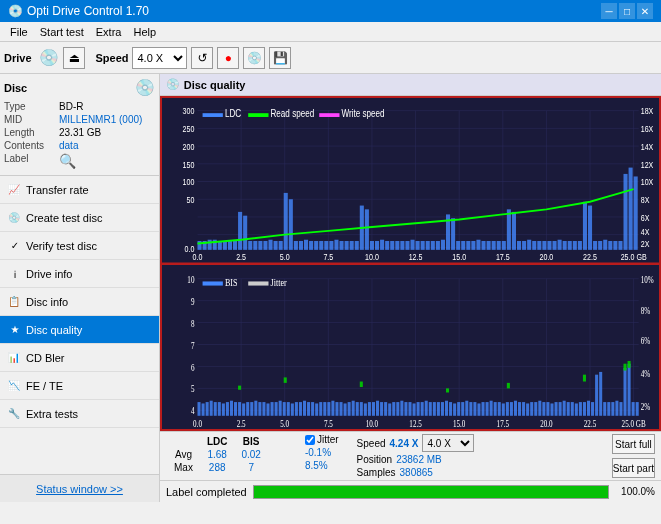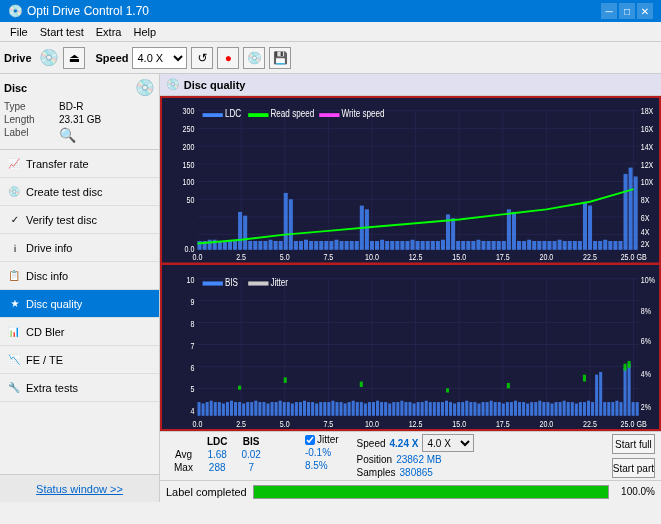--- a/index.html
+++ b/index.html
@@ -110,22 +110,30 @@
     <div class="disc-panel">
       <div class="disc-header">
         <span class="disc-header-label">Disc</span>
         <span style="font-size:16px;">💿</span>
       </div>
       <div class="disc-field">
         <span class="disc-field-name">Type</span>
         <span class="disc-field-value">BD-R</span>
       </div>
       <div class="disc-field">
+        <span class="disc-field-name">MID</span>
+        <span class="disc-field-value blue">MILLENMR1 (000)</span>
+      </div>
+      <div class="disc-field">
         <span class="disc-field-name">Length</span>
         <span class="disc-field-value">23.31 GB</span>
+      </div>
+      <div class="disc-field">
+        <span class="disc-field-name">Contents</span>
+        <span class="disc-field-value blue">data</span>
       </div>
       <div class="disc-field">
         <span class="disc-field-name">Label</span>
         <span class="disc-field-value" style="font-size:14px;">🔍</span>
       </div>
     </div>
 
     <div class="sidebar-menu">
       <div class="sidebar-item">
         <span class="item-icon">📈</span>
@@ -345,21 +353,21 @@
 
           <rect x="40" y="12" width="20" height="3" fill="#4488ff"></rect>
           <text x="62" y="15" fill="white" font-size="8">LDC</text>
           <rect x="85" y="12" width="20" height="3" fill="#00ff00"></rect>
           <text x="107" y="15" fill="white" font-size="8">Read speed</text>
           <rect x="155" y="12" width="20" height="3" fill="#ff44ff"></rect>
           <text x="177" y="15" fill="white" font-size="8">Write speed</text>
         </svg>
       </div>
 
-      <div style="flex:1; position:relative;">
+      <div style="flex:1; position:relative;font-family:Liberation Serif, serif;">
         <svg width="100%" height="100%" viewBox="0 0 490 120" preserveAspectRatio="none" style="position:absolute;top:0;left:0;">
           <rect width="490" height="120" fill="#1a1a3a"></rect>
 
           <g stroke="#2a2a5a" stroke-width="0.5">
             <line x1="35" y1="10" x2="470" y2="10"></line>
             <line x1="35" y1="26" x2="470" y2="26"></line>
             <line x1="35" y1="42" x2="470" y2="42"></line>
             <line x1="35" y1="58" x2="470" y2="58"></line>
             <line x1="35" y1="74" x2="470" y2="74"></line>
             <line x1="35" y1="90" x2="470" y2="90"></line>

